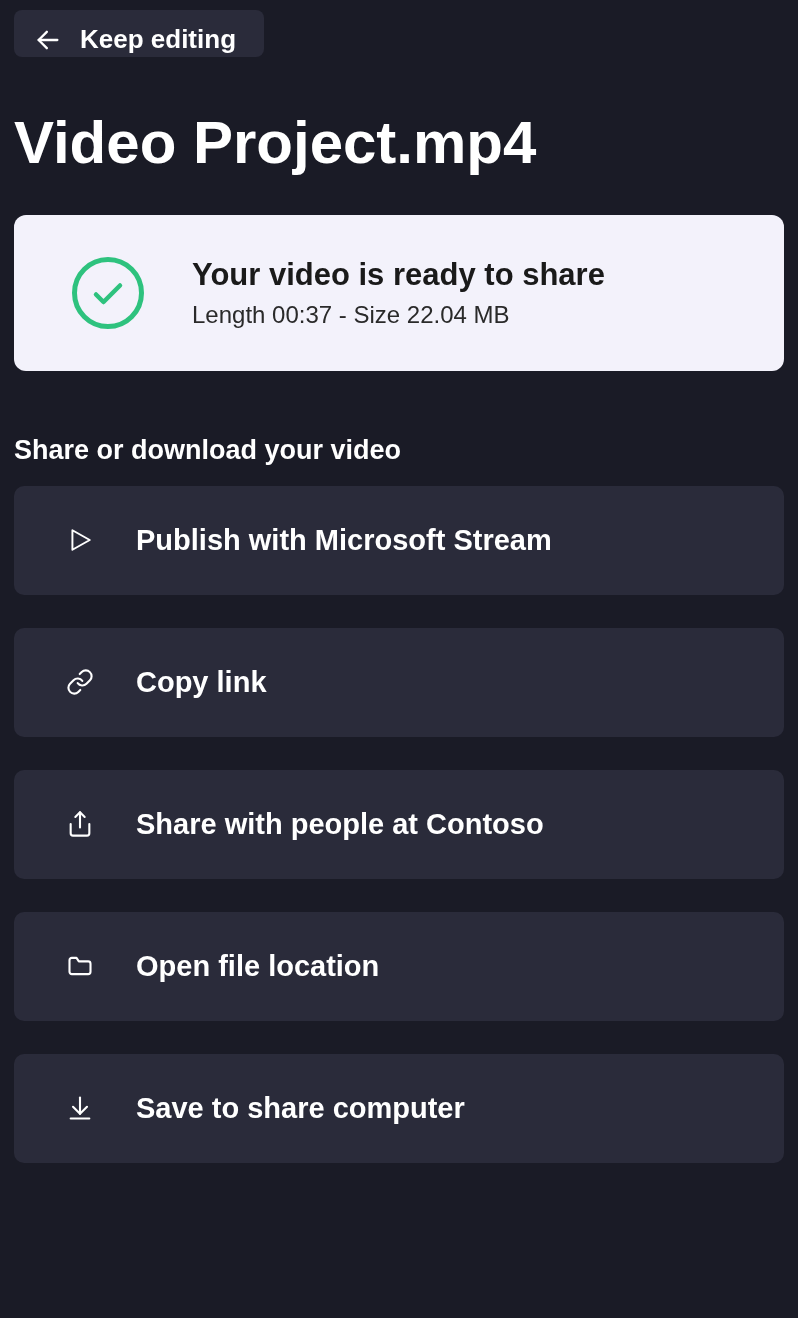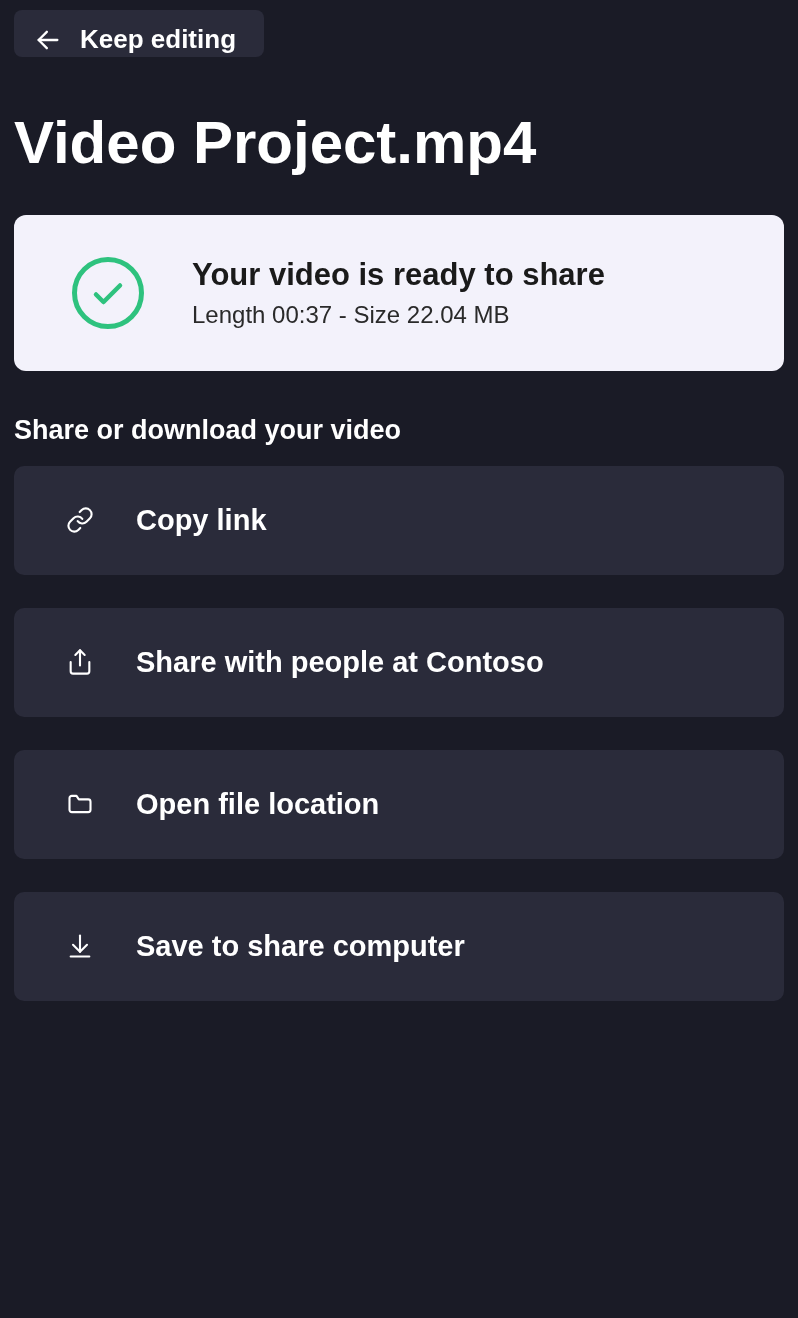--- a/index.html
+++ b/index.html
@@ -35,21 +35,21 @@
       margin-bottom: 38px;
       color: #ffffff;
     }
     .status-card {
       background-color: #f3f2fb;
       border-radius: 12px;
       padding: 42px 40px;
       display: flex;
       align-items: center;
       gap: 48px;
-      margin-bottom: 44px;
+      margin-bottom: 64px;
     }
     .check-circle {
       width: 72px;
       height: 72px;
       border: 5px solid #2ec27e;
       border-radius: 50%;
       display: flex;
       align-items: center;
       justify-content: center;
       flex-shrink: 0;
@@ -132,20 +132,28 @@
   <div class="status-text-wrap">
     <div class="status-title">Your video is ready to share</div>
     <div class="status-details">Length 00:37 - Size 22.04 MB</div>
   </div>
 </div>
 
 <div class="section-heading">Share or download your video</div>
 
 <div class="action-list">
 
+  <button class="action-button">
+    <span class="action-icon">
+      <svg width="26" height="26" viewBox="0 0 24 24" fill="none" stroke="#ffffff" stroke-width="1.8" stroke-linejoin="round">
+        <polygon points="5 3 21 12 5 21 5 3"></polygon>
+      </svg>
+    </span>
+    <span>Publish with Microsoft Stream</span>
+  </button>
 
   <button class="action-button">
     <span class="action-icon">
       <svg width="30" height="30" viewBox="0 0 24 24" fill="none" stroke="#ffffff" stroke-width="1.8" stroke-linecap="round" stroke-linejoin="round">
         <path d="M10 13a5 5 0 0 0 7.54.54l3-3a5 5 0 0 0-7.07-7.07l-1.72 1.71"></path>
         <path d="M14 11a5 5 0 0 0-7.54-.54l-3 3a5 5 0 0 0 7.07 7.07l1.71-1.71"></path>
       </svg>
     </span>
     <span>Copy link</span>
   </button>

